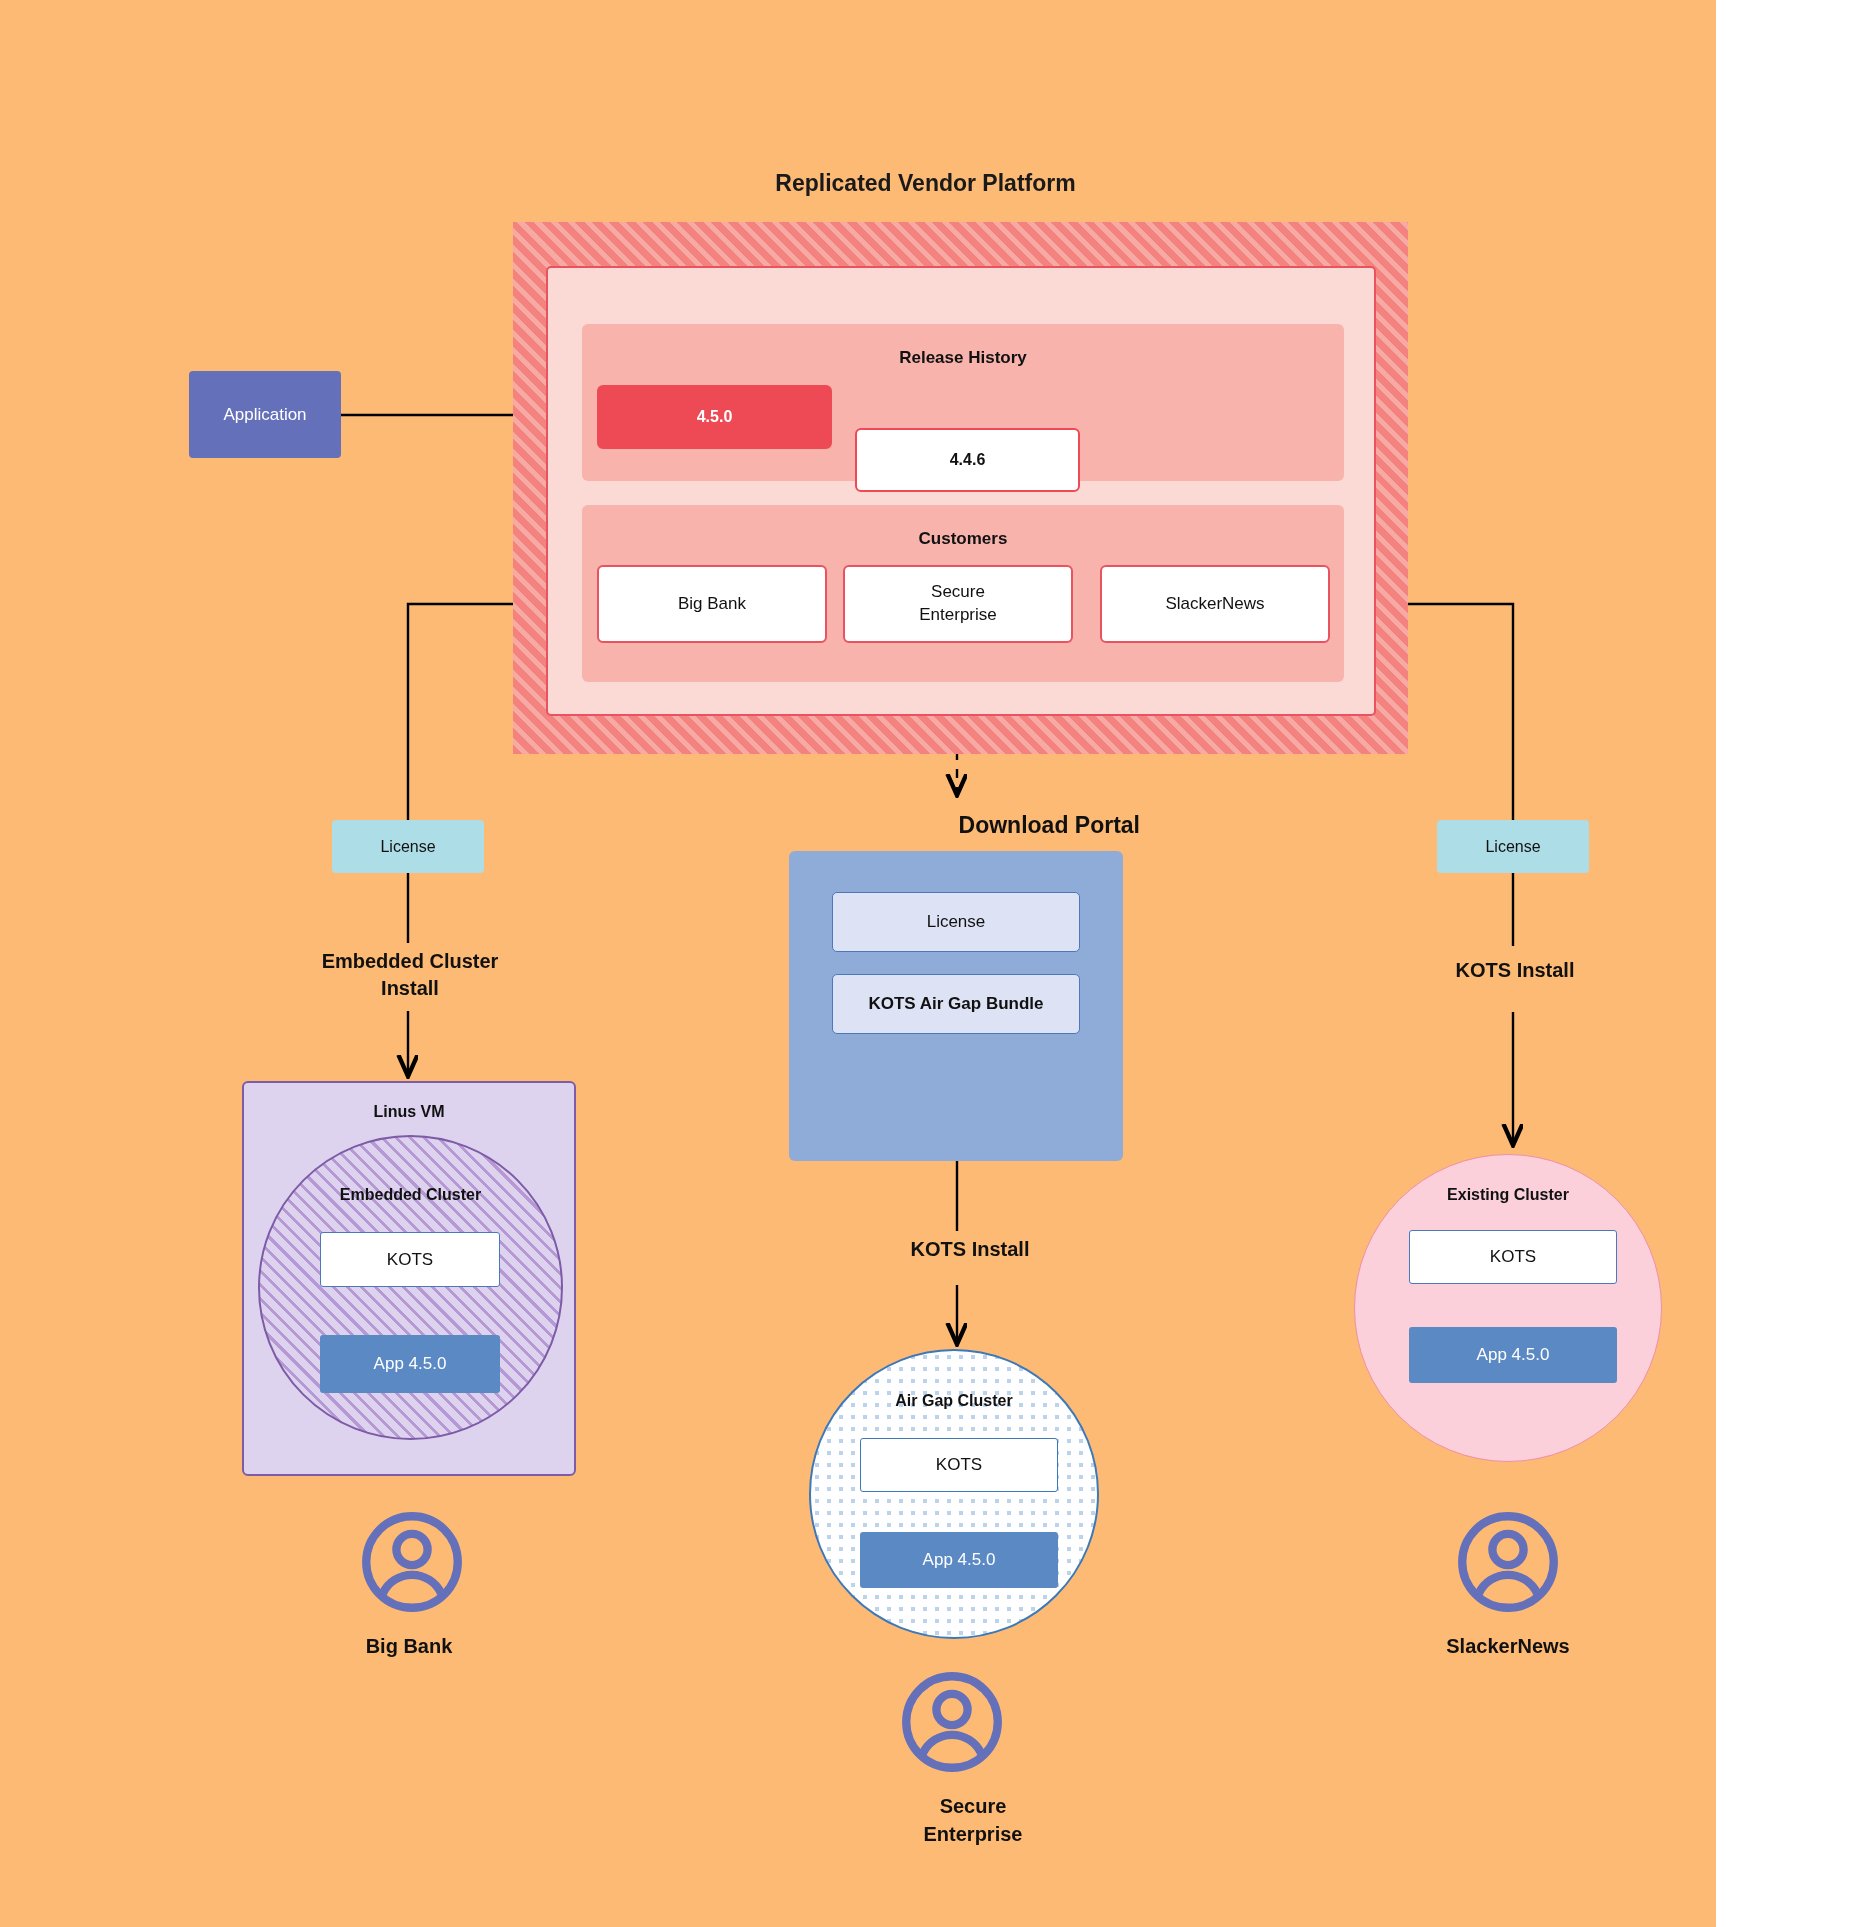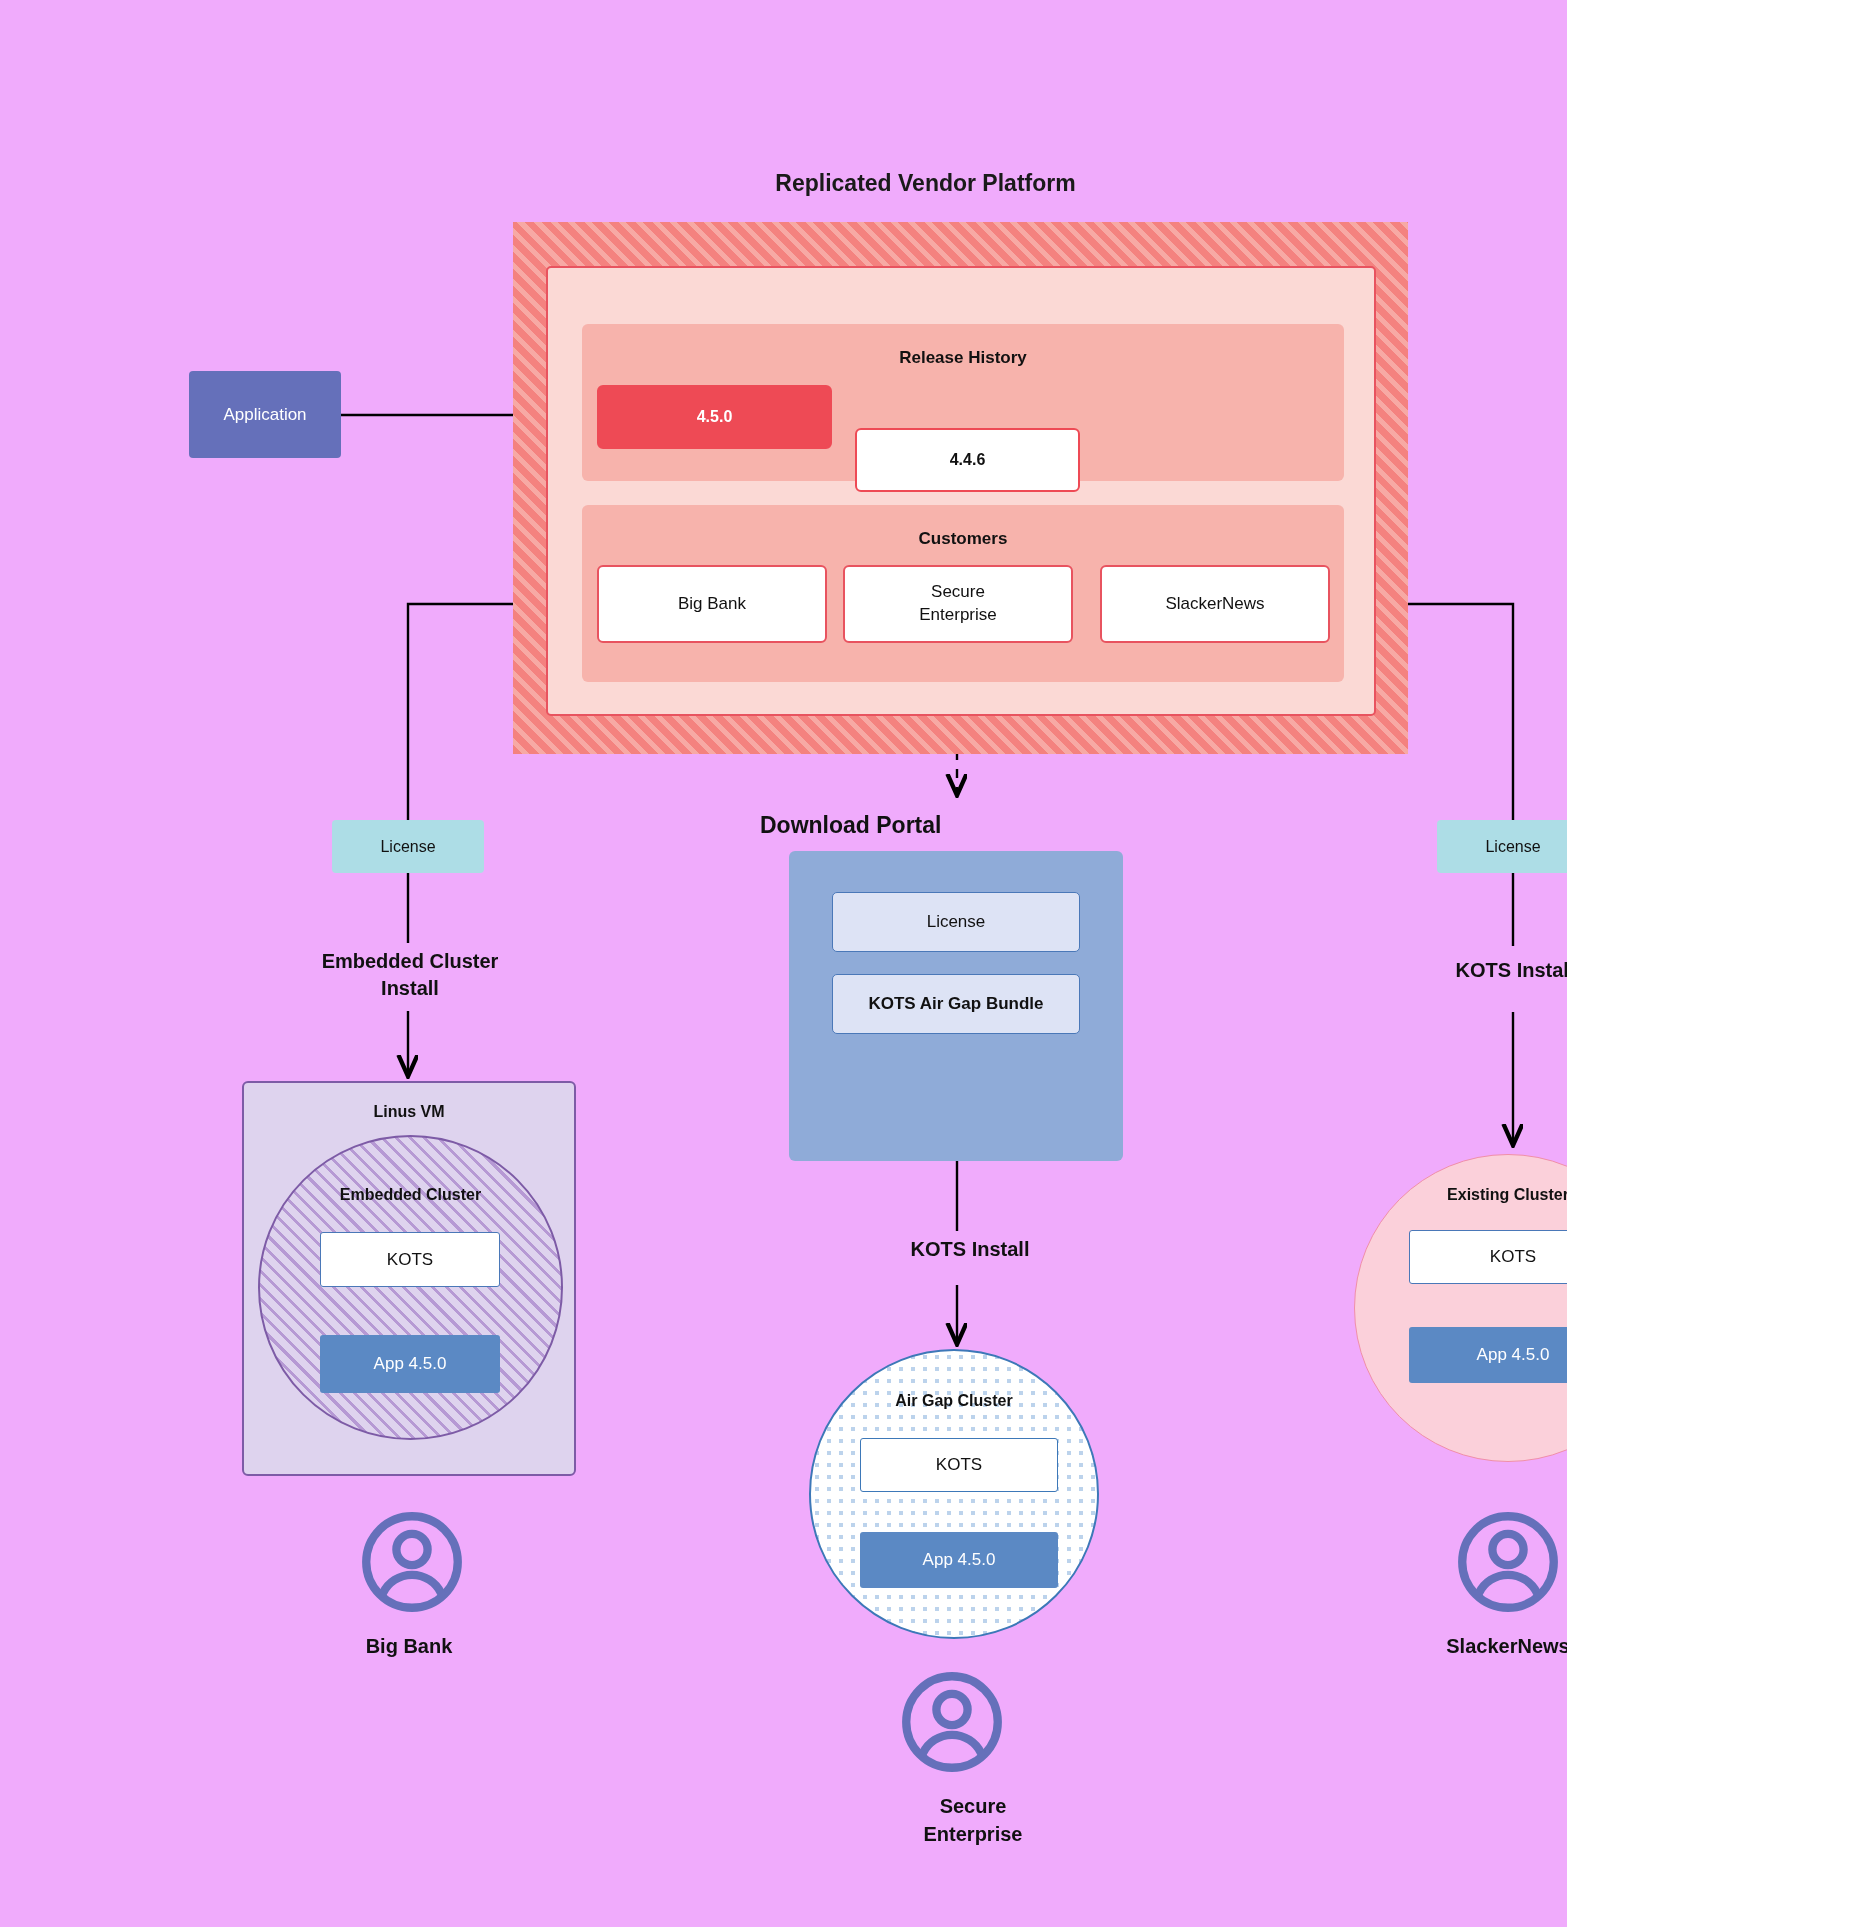--- a/index.html
+++ b/index.html
@@ -1,17 +1,17 @@
 <!DOCTYPE html>
 <html><head>
 <meta charset="utf-8">
 <style>
   html,body{margin:0;padding:0;background:#ffffff;}
   body{font-family:"Liberation Sans", sans-serif;color:#111111;}
-  #stage{position:relative;width:1567px;height:1927px;background:#f0abfc;overflow:hidden;}
+  #stage{position:relative;width:1716px;height:1927px;background:#fdba74;overflow:hidden;}
   .abs{position:absolute;box-sizing:border-box;}
   .ctr{display:flex;align-items:center;justify-content:center;text-align:center;}
 
   
   #platform-title{left:0;top:170px;width:1851px;font-size:23px;font-weight:bold;color:#1a1a1a;text-align:center;}
   #vendor-platform{
     left:513px;top:222px;width:895px;height:532px;
     background:repeating-linear-gradient(45deg,#f4827f 0px,#f4827f 7px,#f7a9a4 7px,#f7a9a4 12px);
   }
   #stable-channel{
@@ -41,21 +41,21 @@
   #license-left{left:332px;top:820px;width:152px;}
   #license-right{left:1437px;top:820px;width:152px;}
 
   
   .step-label{font-size:20px;font-weight:bold;color:#111;text-align:center;line-height:1.35;}
   #label-embedded-install{left:210px;top:948px;width:400px;}
   #label-kots-install-right{left:1385px;top:957px;width:260px;}
   #label-kots-install-mid{left:830px;top:1236px;width:280px;}
 
   
-  #download-portal-title{left:760px;top:812px;width:380px;font-size:23px;font-weight:bold;color:#111;text-align:left;}
+  #download-portal-title{left:760px;top:812px;width:380px;font-size:23px;font-weight:bold;color:#111;text-align:right;}
   #download-portal{left:789px;top:851px;width:334px;height:310px;background:#8fabd8;border-radius:6px;}
   .portal-item{left:832px;width:248px;height:60px;background:#dde3f5;border:1.5px solid #4a78b8;border-radius:5px;font-size:17px;color:#111;font-weight:600;}
   #portal-item-0{top:892px;}
   #portal-item-1{top:974px;}
   #portal-item-2{top:1056px;}
   #portal-item-0 .pt{font-weight:400;}
 
   
   #linus-vm{left:242px;top:1081px;width:334px;height:395px;background:#ded3ee;border:2px solid #7d5ba6;border-radius:6px;}
   #linus-vm-label{left:242px;top:1103px;width:334px;font-size:16px;font-weight:600;color:#111;text-align:center;}

